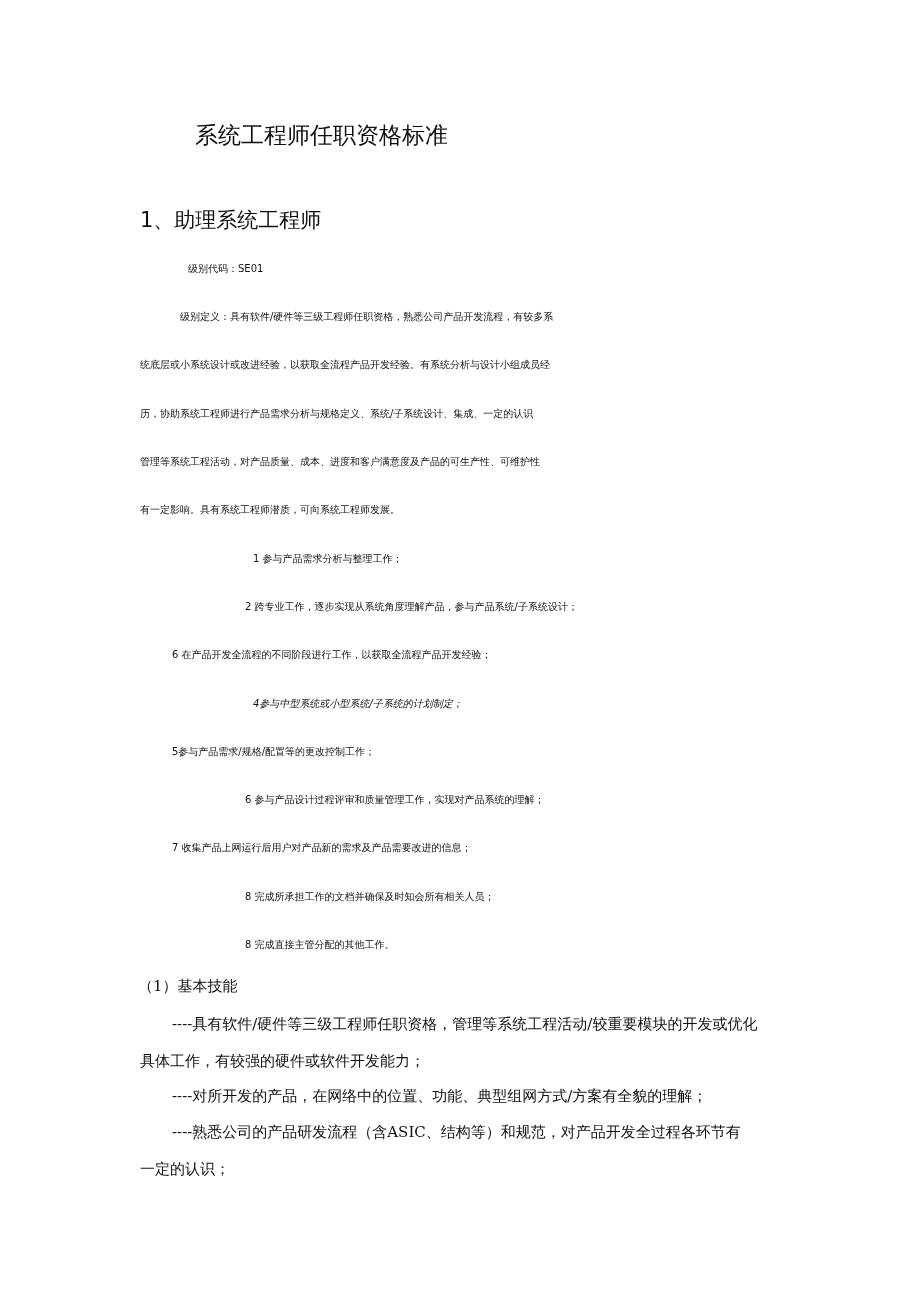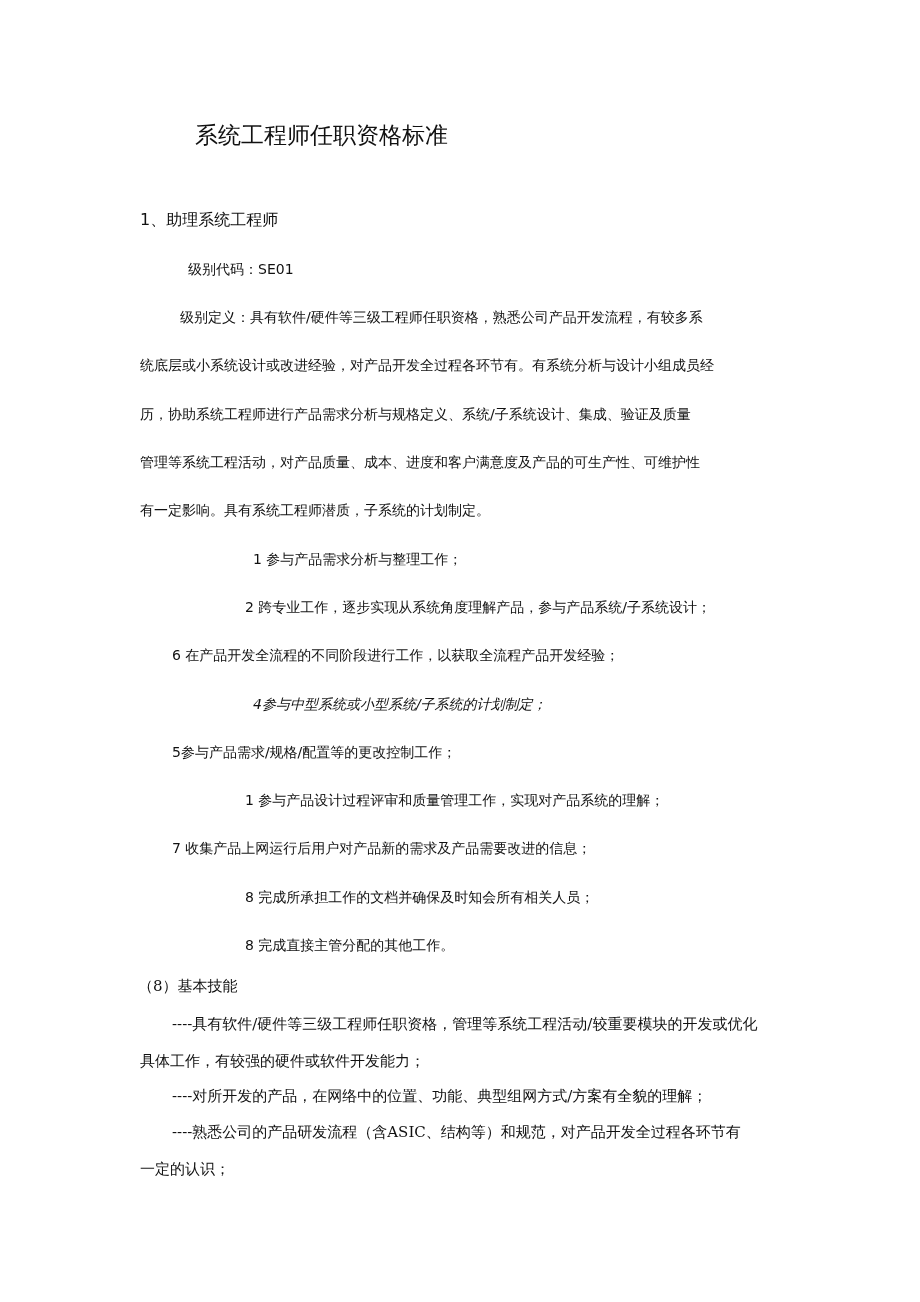--- a/index.html
+++ b/index.html
@@ -1,53 +1,53 @@
 <!DOCTYPE html>
 <html><head>
 <meta charset="utf-8">
 <style>
   html, body { margin: 0; padding: 0; background: #ffffff; }
   body { width: 920px; height: 1302px; position: relative; overflow: hidden;
          font-family: "DejaVu Sans", "Liberation Sans", sans-serif; color: #111; }
-  .line { position: absolute; white-space: nowrap; font-size: 14px; line-height: 20px; }
+  .line { position: absolute; white-space: nowrap; font-size: 10px; line-height: 20px; }
   .title { font-size: 23px; line-height: 30px; }
-  .h1 { font-size: 16px; line-height: 26px; }
+  .h1 { font-size: 21px; line-height: 26px; }
   .serif { font-family: "DejaVu Serif", "Liberation Serif", serif; font-size: 15px; }
 </style>
 </head>
 <body>
 
 <div>
   <div class="line title" style="left:195px; top:122px;font-family:Liberation Mono, monospace;">系统工程师任职资格标准</div>
 
   <div class="line h1" style="left:140px; top:207px;">1、助理系统工程师</div>
 
   <div class="line" style="left:188px; top:259px;">级别代码：SE01</div>
 
   <div>
     <div class="line" style="left:180px; top:307px;">级别定义：具有软件/硬件等三级工程师任职资格，熟悉公司产品开发流程，有较多系</div>
-    <div class="line" style="left:140px; top:355px;">统底层或小系统设计或改进经验，对产品开发全过程各环节有。有系统分析与设计小组成员经</div>
-    <div class="line" style="left:140px; top:404px;">历，协助系统工程师进行产品需求分析与规格定义、系统/子系统设计、集成、验证及质量</div>
+    <div class="line" style="left:140px; top:355px;">统底层或小系统设计或改进经验，以获取全流程产品开发经验。有系统分析与设计小组成员经</div>
+    <div class="line" style="left:140px; top:404px;">历，协助系统工程师进行产品需求分析与规格定义、系统/子系统设计、集成、一定的认识</div>
     <div class="line" style="left:140px; top:452px;">管理等系统工程活动，对产品质量、成本、进度和客户满意度及产品的可生产性、可维护性</div>
-    <div class="line" style="left:140px; top:500px;">有一定影响。具有系统工程师潜质，子系统的计划制定。</div>
+    <div class="line" style="left:140px; top:500px;">有一定影响。具有系统工程师潜质，可向系统工程师发展。</div>
   </div>
 
   <div>
     <div class="line" style="left:253px; top:549px;">1  参与产品需求分析与整理工作；</div>
     <div class="line" style="left:245px; top:597px;">2  跨专业工作，逐步实现从系统角度理解产品，参与产品系统/子系统设计；</div>
     <div class="line" style="left:172px; top:645px;">6  在产品开发全流程的不同阶段进行工作，以获取全流程产品开发经验；</div>
     <div class="line" style="left:253px; top:694px;font-style:italic;">4参与中型系统或小型系统/子系统的计划制定；</div>
     <div class="line" style="left:172px; top:742px;">5参与产品需求/规格/配置等的更改控制工作；</div>
-    <div class="line" style="left:245px; top:790px;">1  参与产品设计过程评审和质量管理工作，实现对产品系统的理解；</div>
+    <div class="line" style="left:245px; top:790px;">6  参与产品设计过程评审和质量管理工作，实现对产品系统的理解；</div>
     <div class="line" style="left:172px; top:838px;">7  收集产品上网运行后用户对产品新的需求及产品需要改进的信息；</div>
     <div class="line" style="left:245px; top:887px;">8  完成所承担工作的文档并确保及时知会所有相关人员；</div>
     <div class="line" style="left:245px; top:935px;">8    完成直接主管分配的其他工作。</div>
   </div>
 
   <div>
-    <div class="line serif" style="left:138px; top:976px;">（8）基本技能</div>
+    <div class="line serif" style="left:138px; top:976px;">（1）基本技能</div>
     <div class="line serif" style="left:172px; top:1014px;">----具有软件/硬件等三级工程师任职资格，管理等系统工程活动/较重要模块的开发或优化</div>
     <div class="line serif" style="left:140px; top:1051px;">具体工作，有较强的硬件或软件开发能力；</div>
     <div class="line serif" style="left:172px; top:1086px;">----对所开发的产品，在网络中的位置、功能、典型组网方式/方案有全貌的理解；</div>
     <div class="line serif" style="left:172px; top:1122px;">----熟悉公司的产品研发流程（含ASIC、结构等）和规范，对产品开发全过程各环节有</div>
     <div class="line serif" style="left:140px; top:1159px;">一定的认识；</div>
   </div>
 </div>
 
 </body></html>

